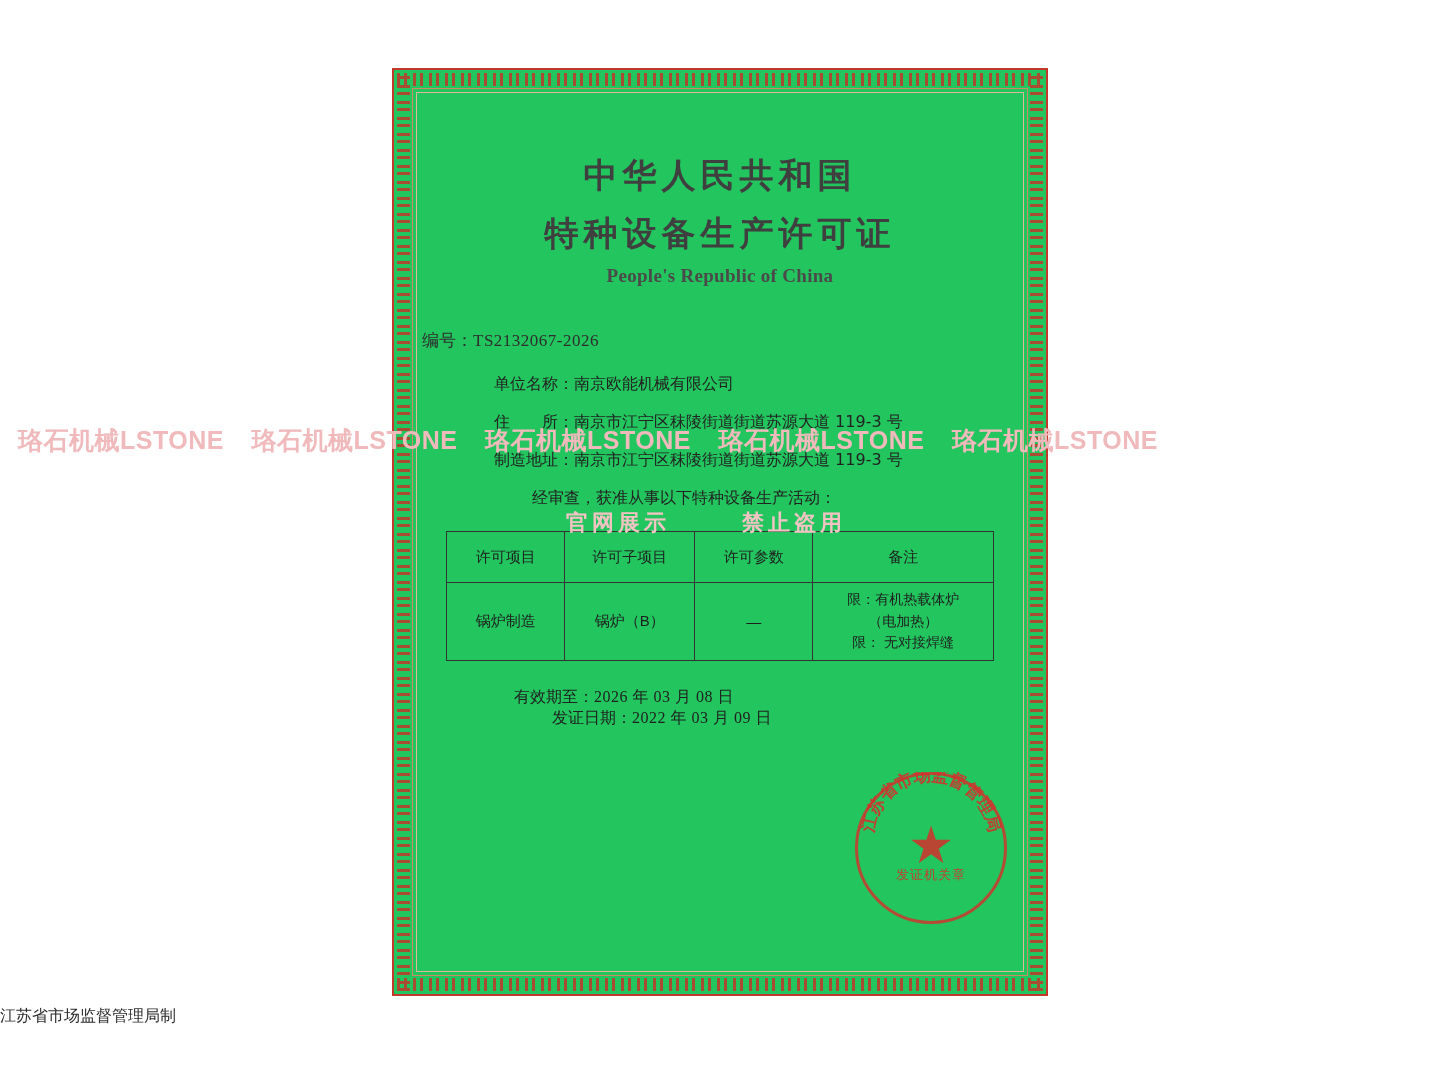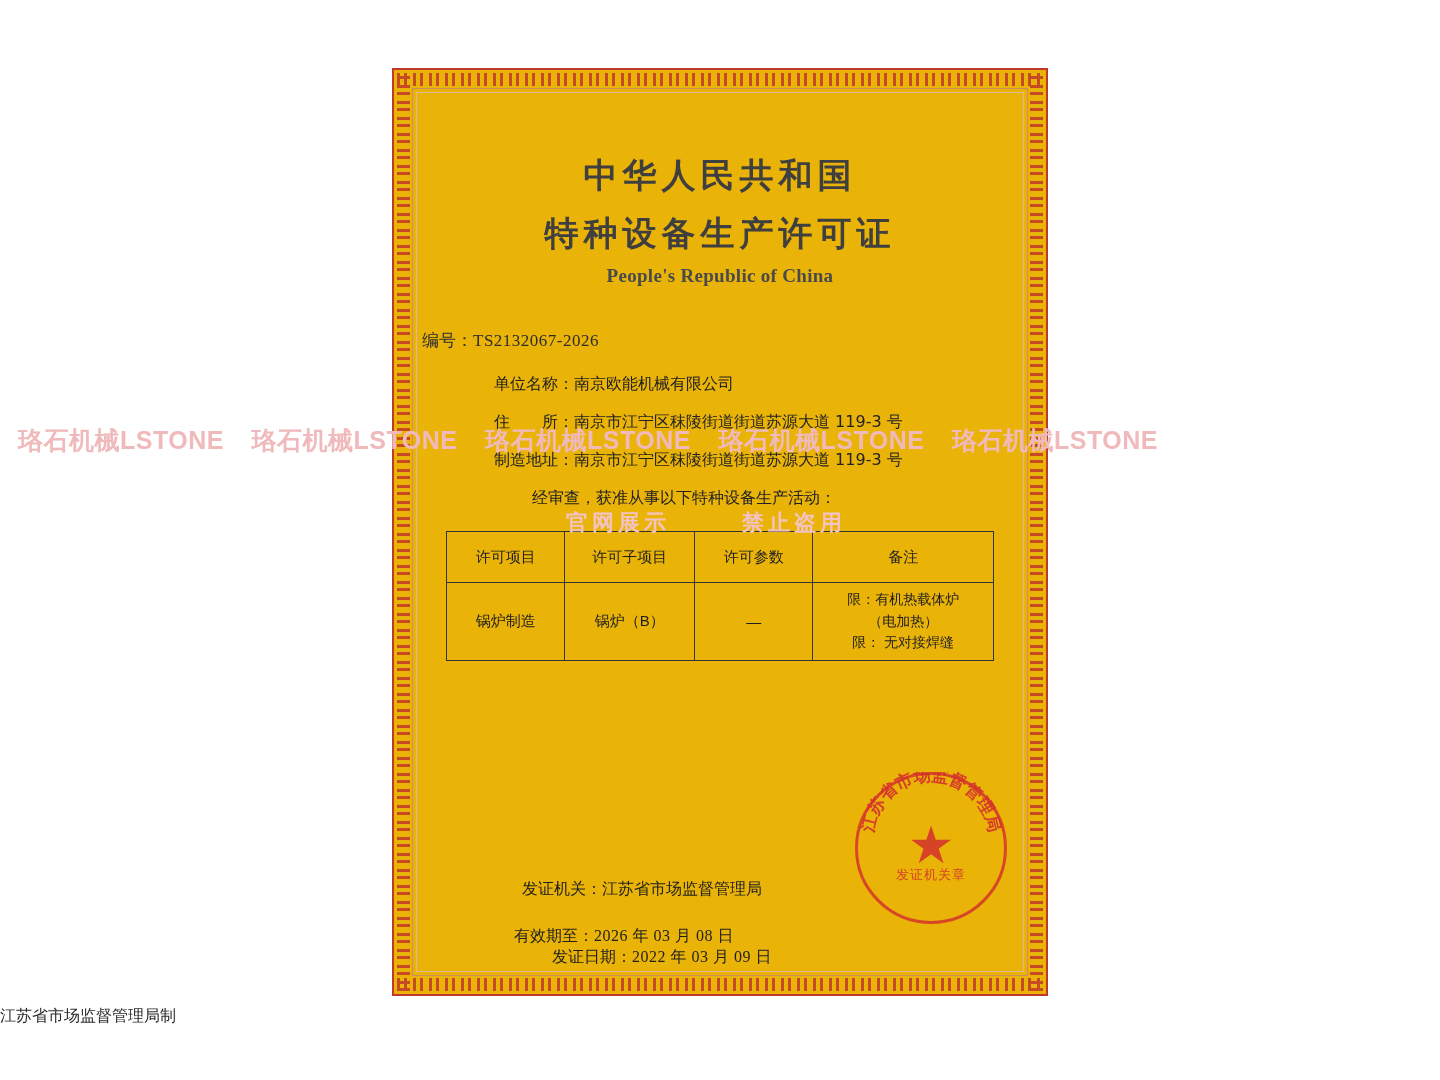--- a/index.html
+++ b/index.html
@@ -51,21 +51,21 @@
   #wm-show { left: 566px; top: 508px; }
   #wm-forbid { left: 742px; top: 508px; }
 
   
   .cert {
     position: absolute;
     left: 392px;
     top: 68px;
     width: 656px;
     height: 928px;
-    background: #eab308;
+    background: #22c55e;
     box-sizing: border-box;
     z-index: 10;
   }
   .frame-outer {
     position: absolute;
     inset: 0;
     border: 2px solid #c0392b;
     box-sizing: border-box;
   }
   .frame-band {
@@ -322,23 +322,20 @@
           <td>—</td>
           <td class="note">
             <div>限：有机热载体炉</div>
             <div>（电加热）</div>
             <div>限： 无对接焊缝</div>
           </td>
         </tr>
       </tbody>
     </table>
 
-    <div class="issuer">
-      <span>发证机关：</span><span>江苏省市场监督管理局</span>
-    </div>
 
     <div class="dates">
       <div class="date-item" id="date-valid">
         <span>有效期至：</span>
         <span class="dv">2026 年 03 月 08 日</span>
       </div>
       <div class="date-item" id="date-issue">
         <span>发证日期：</span>
         <span class="dv">2022 年 03 月 09 日</span>
       </div>

